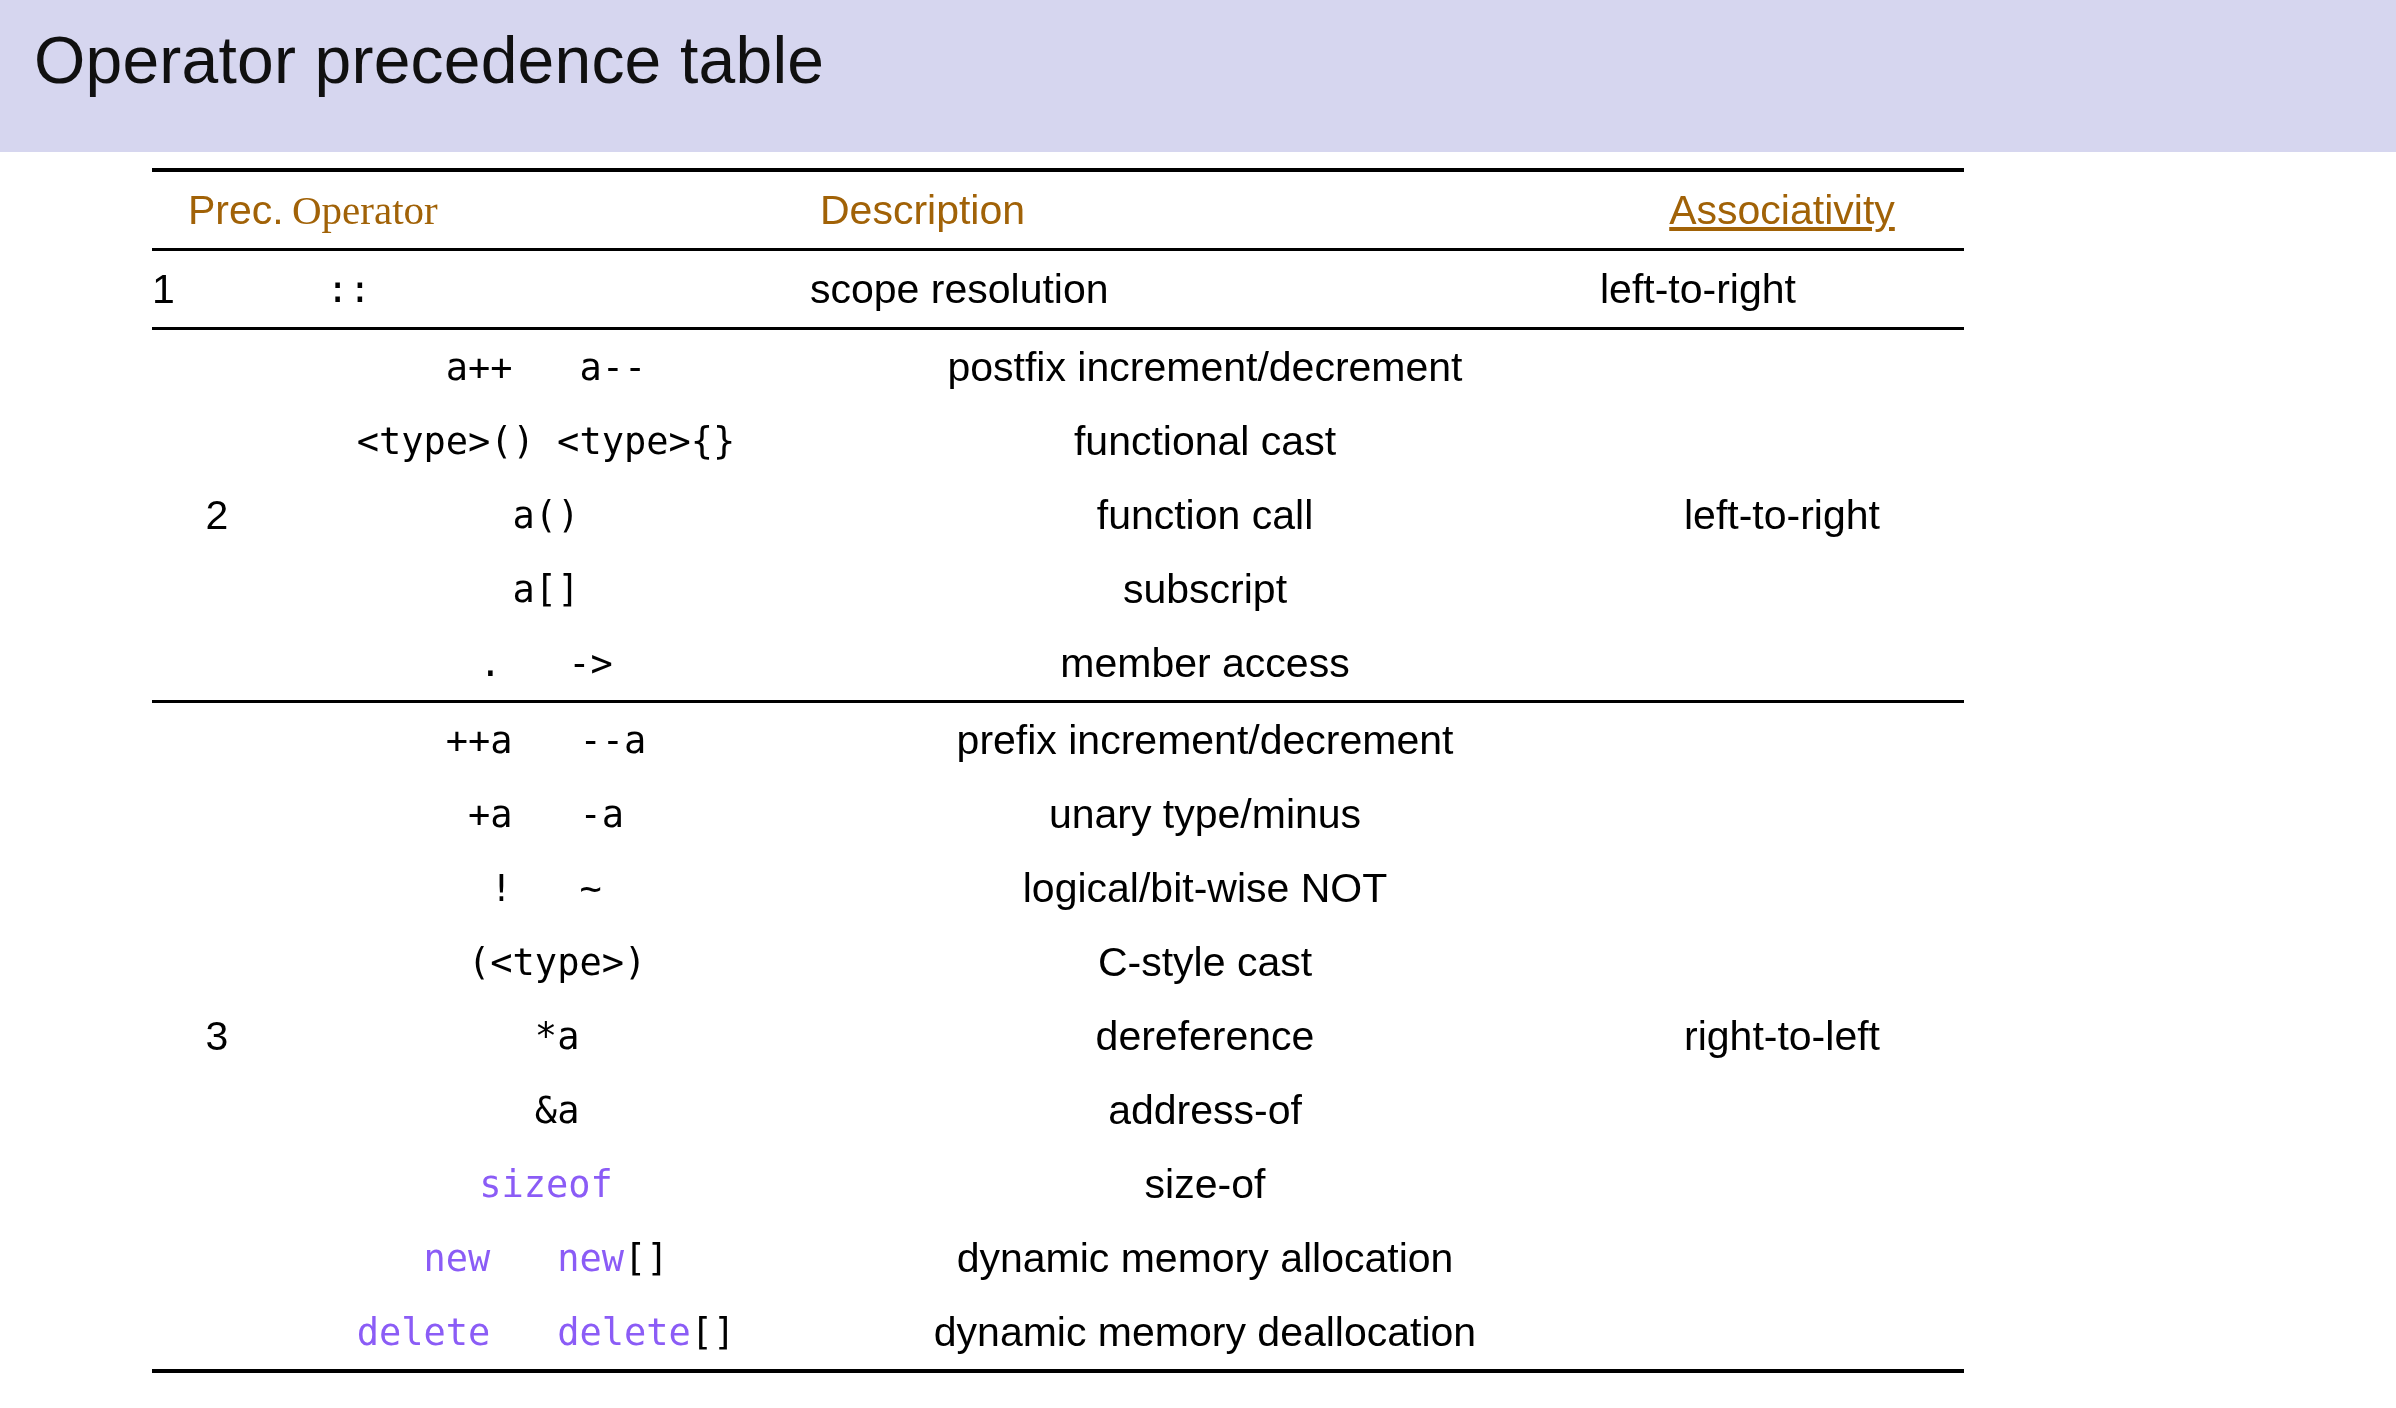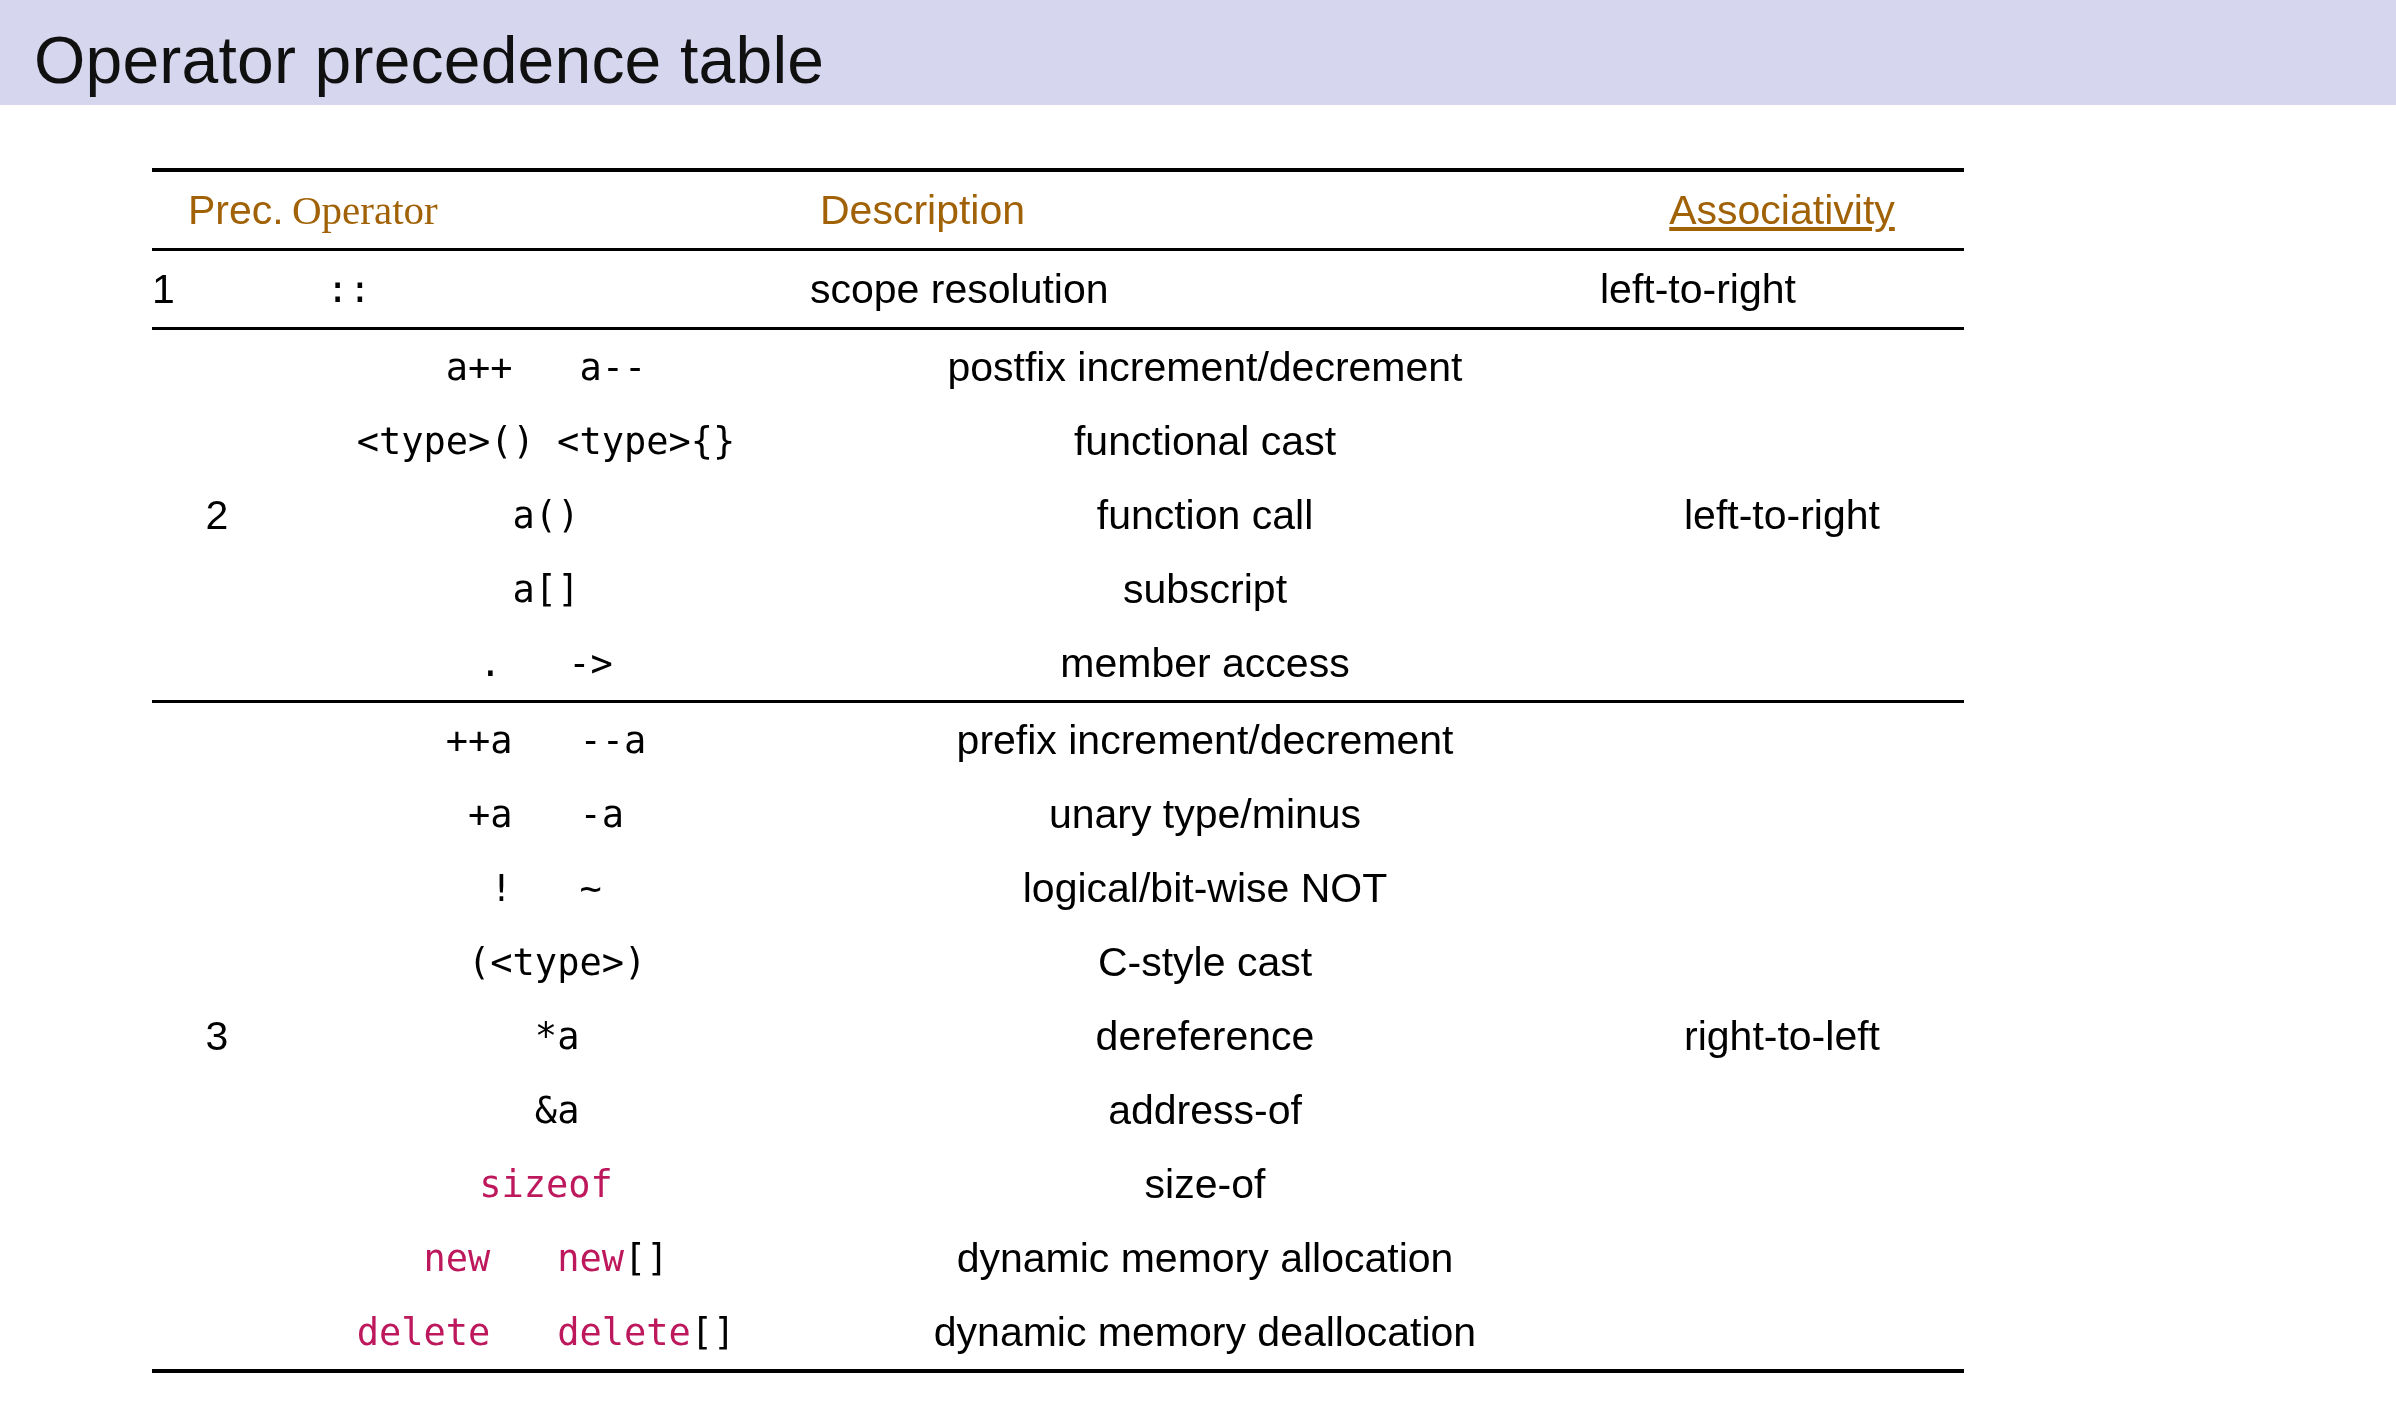--- a/index.html
+++ b/index.html
@@ -13,21 +13,21 @@
     font-family: "Liberation Sans", sans-serif;
     overflow: hidden;
   }
 
   
   #title-band {
     position: absolute;
     left: 0;
     top: 0;
     width: 2396px;
-    height: 105px;
+    height: 152px;
     background: #d6d6ef;
     box-sizing: border-box;
   }
   #title-text {
     position: absolute;
     left: 34px;
     top: 12px;
     font-size: 66px;
     line-height: 96px;
     color: #101010;
@@ -94,21 +94,21 @@
     letter-spacing: 0;
   }
   td.c-desc-cell {
     padding-left: 10px;
   }
   td.c-assoc-cell {
     text-align: center;
     vertical-align: middle;
   }
 
-  .kw { color: #be185d; }
+  .kw { color: #8b5cf6; }
 
   
   tr.group-row td { height: 74px; text-align: center; }
   tr.single-row td { height: 76px; }
 </style>
 </head>
 <body>
 
 <div id="title-band">
   <div id="title-text">Operator precedence table</div>

